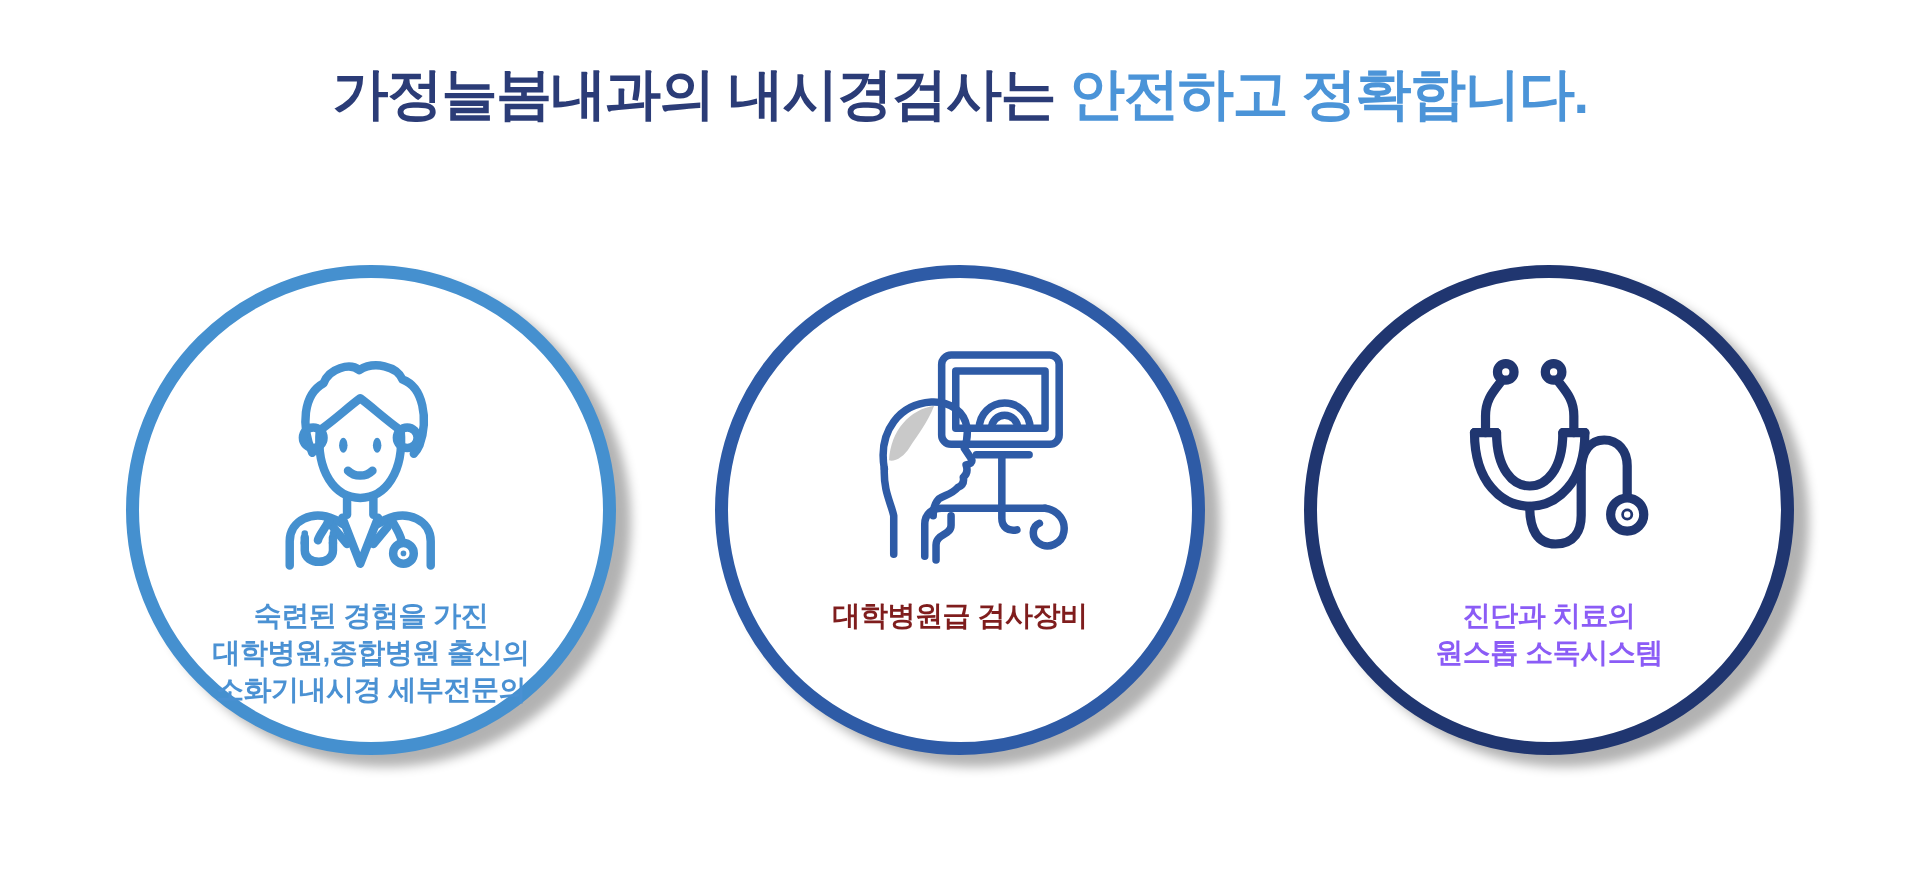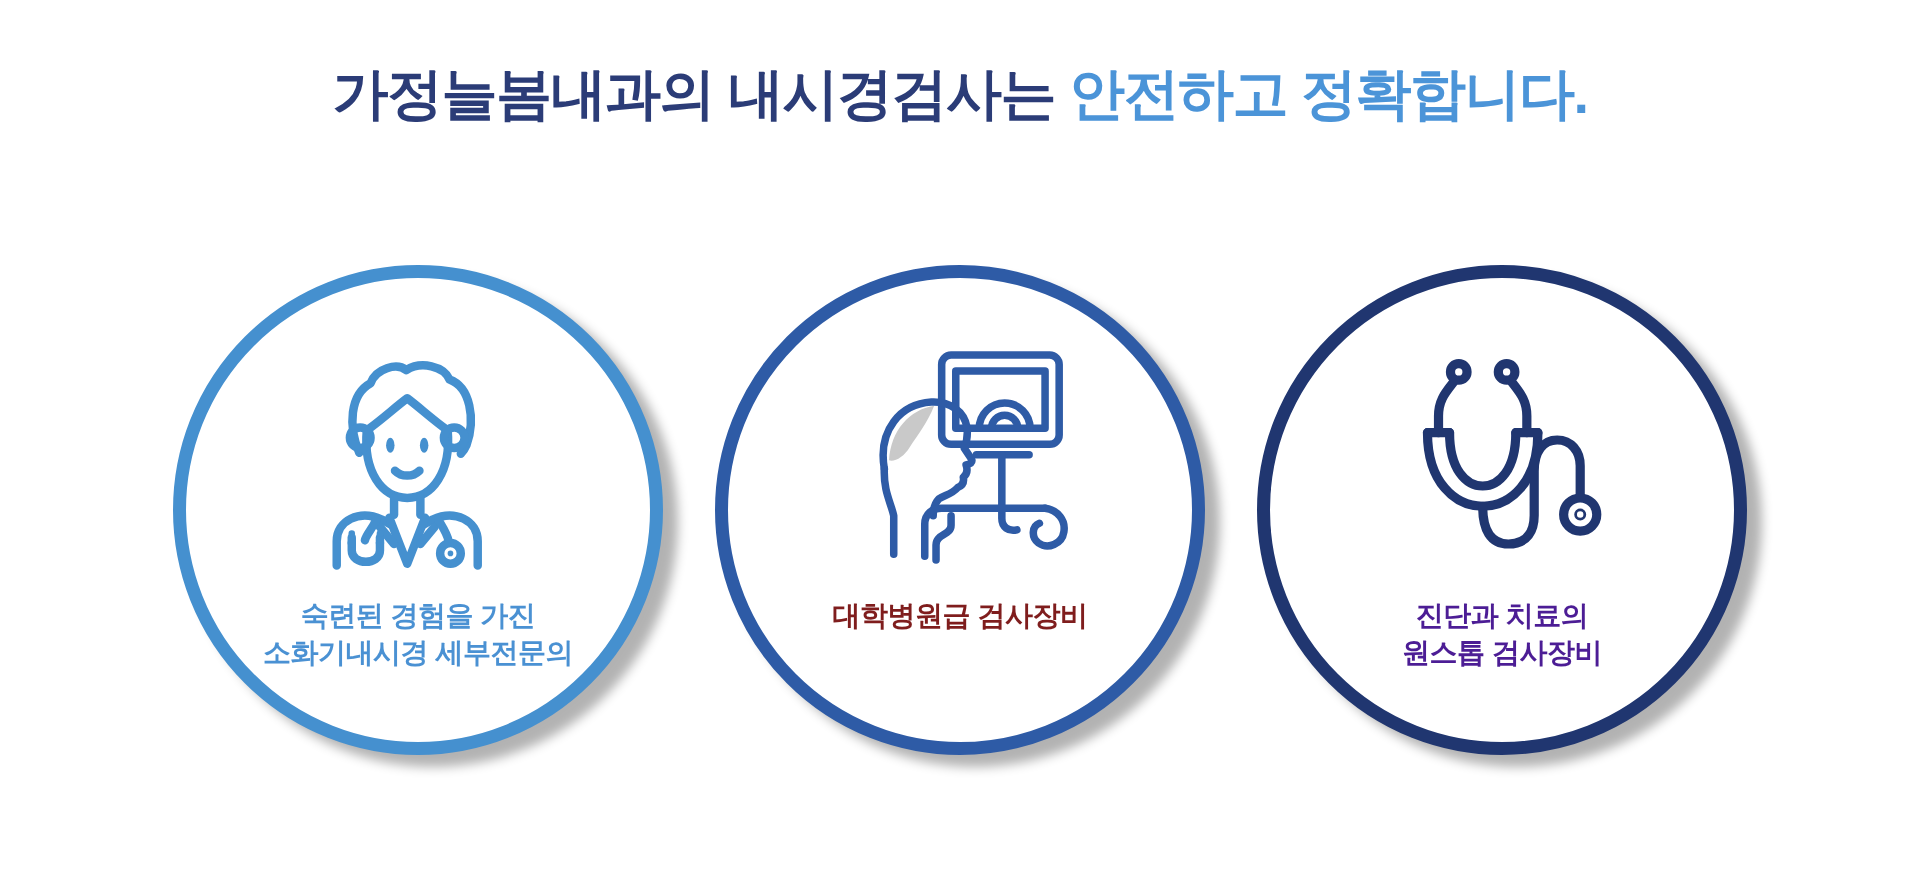--- a/index.html
+++ b/index.html
@@ -20,21 +20,21 @@
     letter-spacing: -1.5px;
     line-height: 72px;
     white-space: nowrap;
   }
 
   .features {
     position: absolute;
     top: 265px; left: 0; right: 0;
     display: flex;
     justify-content: center;
-    gap: 52px;
+    gap: 99px;
   }
 
   .feature-circle {
     width: 490px; height: 490px;
     border: 13px solid #999;
     border-radius: 50%;
     background: #ffffff;
     box-shadow: 15px 12px 11px rgba(0,0,0,0.30);
     display: flex;
     flex-direction: column;
@@ -106,20 +106,21 @@
           <circle cx="54" cy="206" r="3.5" fill="currentColor" stroke="none"></circle>
           <circle cx="84" cy="206" r="3.5" fill="currentColor" stroke="none"></circle>
 
           <path d="M146,191 C152,201 156,207 157,214"></path>
           <circle cx="159" cy="227" r="11"></circle>
           <circle cx="159" cy="227" r="3" fill="currentColor" stroke="none"></circle>
         </svg>
       </div>
       <div class="feature-text" style="color: rgb(74, 145, 211);">
         <div>숙련된 경험을 가진</div>
+        <div>대학병원,종합병원 출신의</div>
         <div>소화기내시경 세부전문의</div>
       </div>
     </div>
 
     <div class="feature-circle" style="border-color: rgb(46, 91, 166);">
       <div class="icon-wrap" style="color: rgb(46, 91, 166);">
         <svg width="240" height="235" viewBox="0 0 255 250" fill="none" stroke="currentColor" stroke-width="8" stroke-linecap="round" stroke-linejoin="round">
 
           <path class="accent-fill" d="M52,128 C54,96 74,74 100,70 C93,88 82,102 74,114 C68,124 58,130 52,128 Z" stroke="none" fill="#c9c9c9"></path>
 
@@ -161,20 +162,20 @@
           <path d="M68,98 C68,138 86,156 104,156 C122,156 140,138 140,98"></path>
           <path d="M44,98 L68,98"></path>
           <path d="M140,98 L164,98"></path>
 
           <path d="M104,178 C104,203 112,219 132,219 C153,219 160,204 160,188 L160,140 C160,118 170,106 185,106 C200,106 210,118 210,134 L210,168"></path>
 
           <circle cx="210" cy="187" r="18"></circle>
           <circle cx="210" cy="187" r="5" stroke-width="3"></circle>
         </svg>
       </div>
-      <div class="feature-text" style="color: #4c1d95;">
+      <div class="feature-text" style="color: #8b5cf6;">
         <div>진단과 치료의</div>
-        <div>원스톱 검사장비</div>
+        <div>원스톱 소독시스템</div>
       </div>
     </div>
 
   </div>
 </div>
 
 </body></html>

